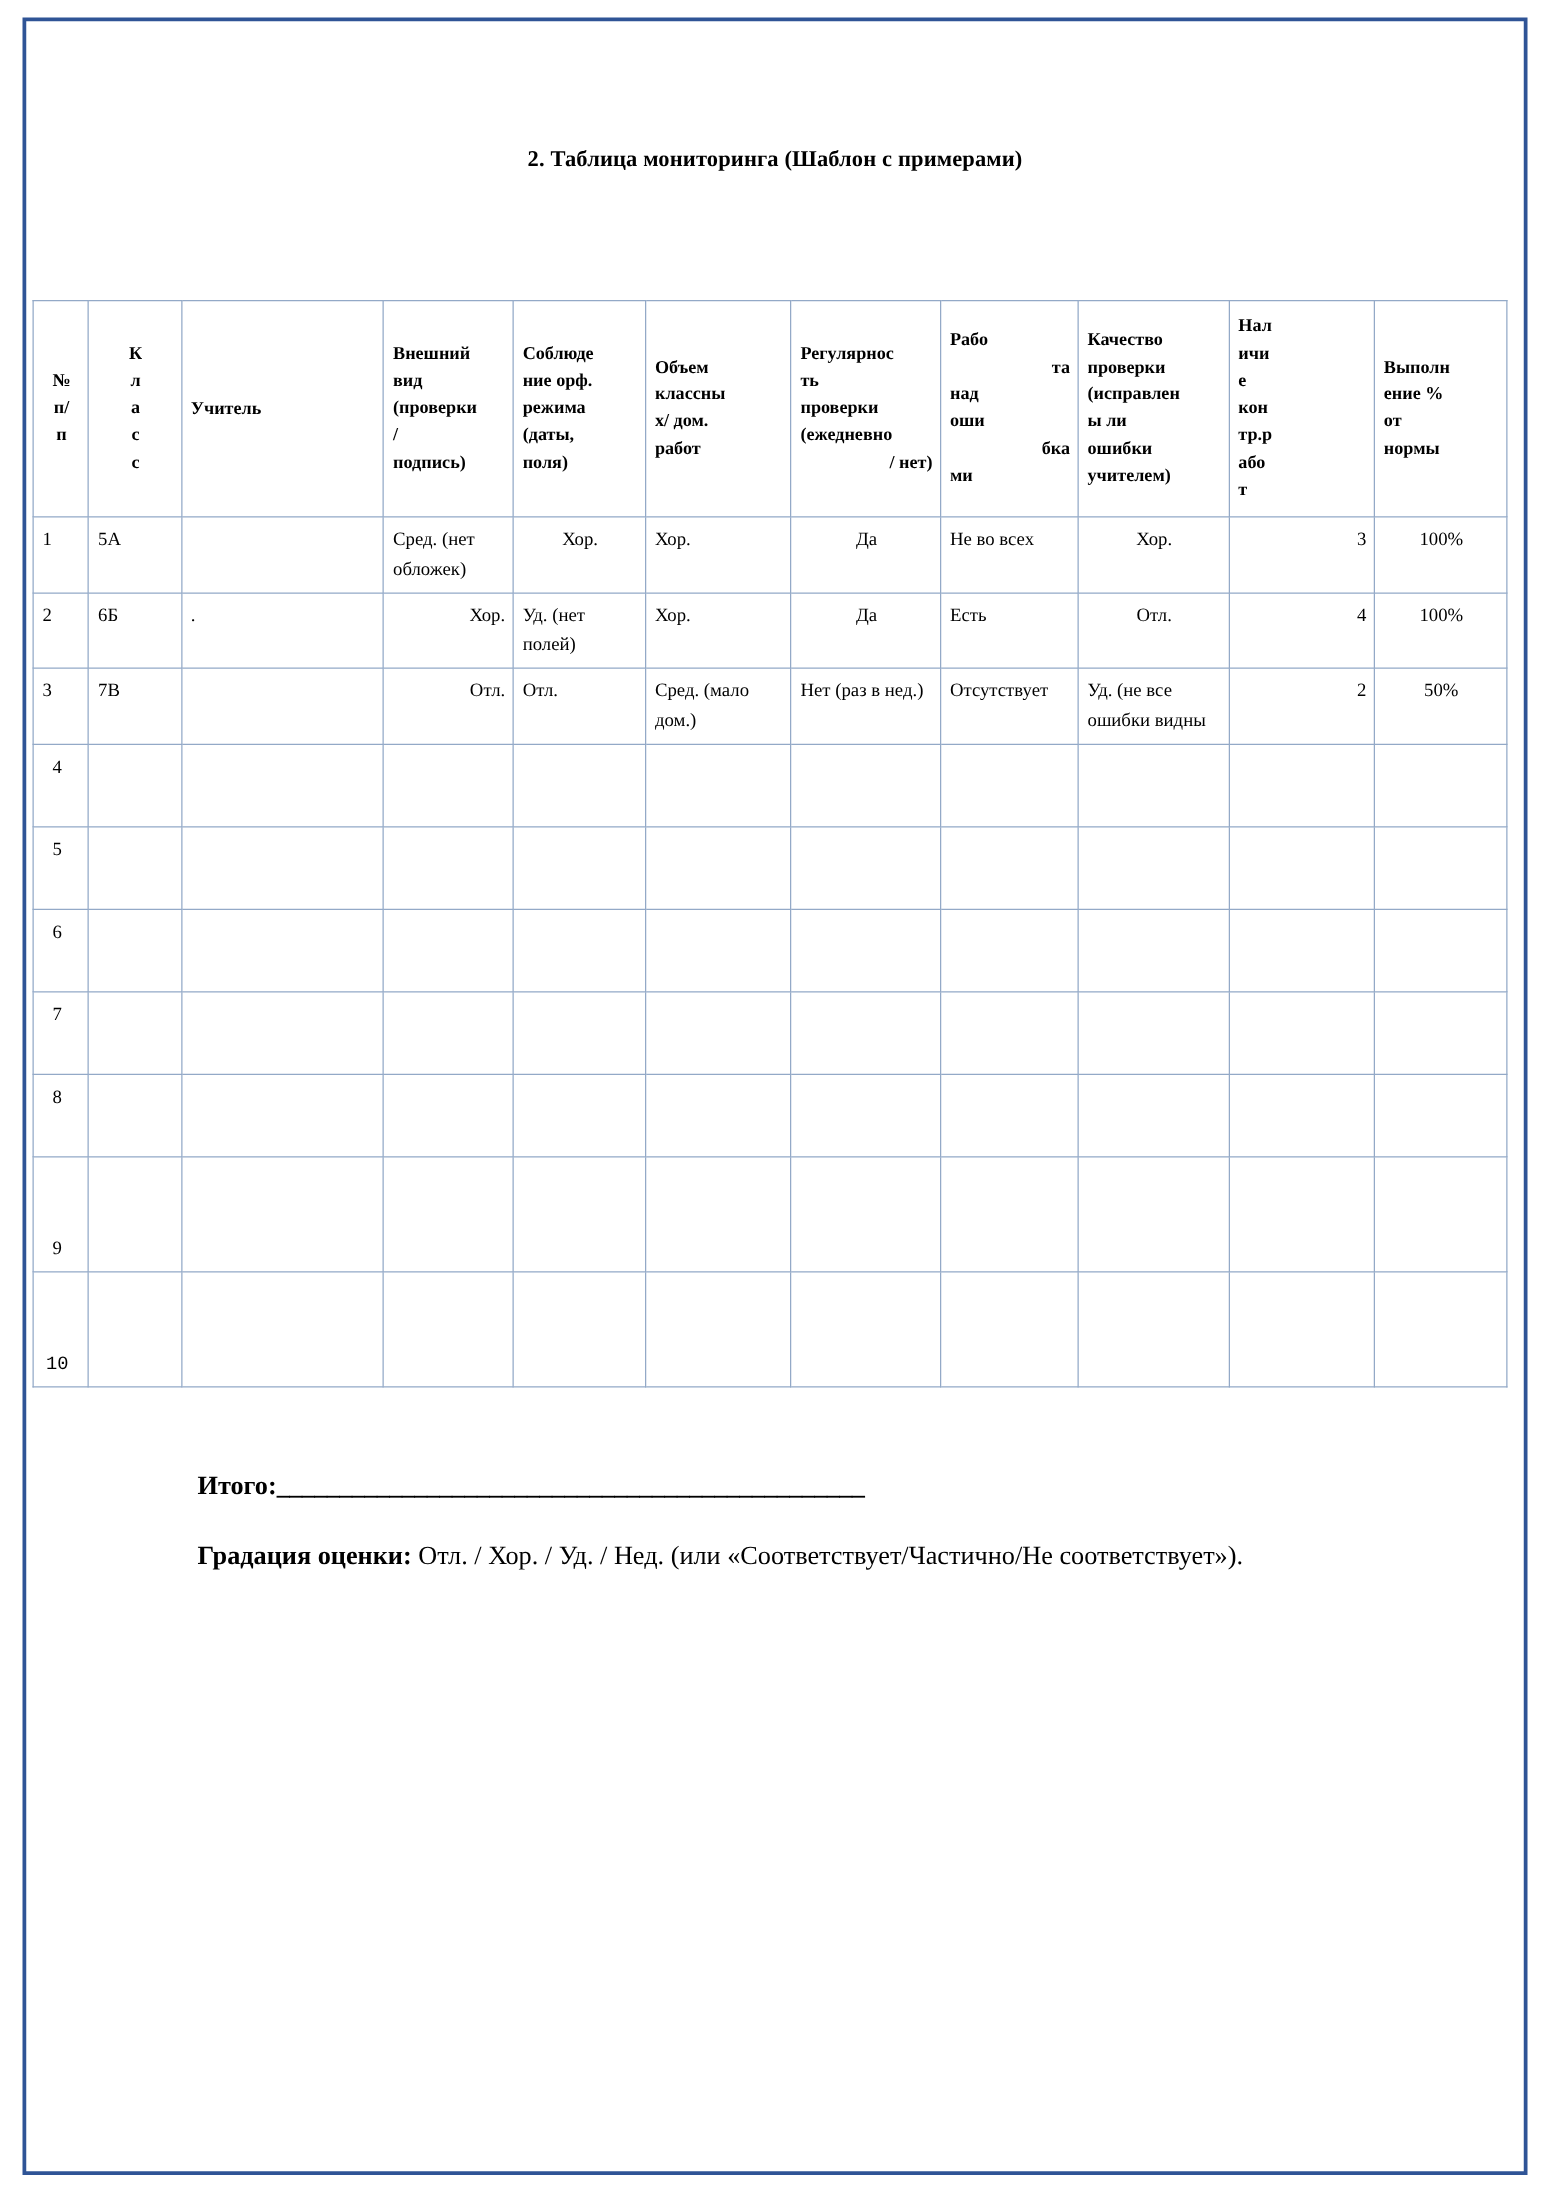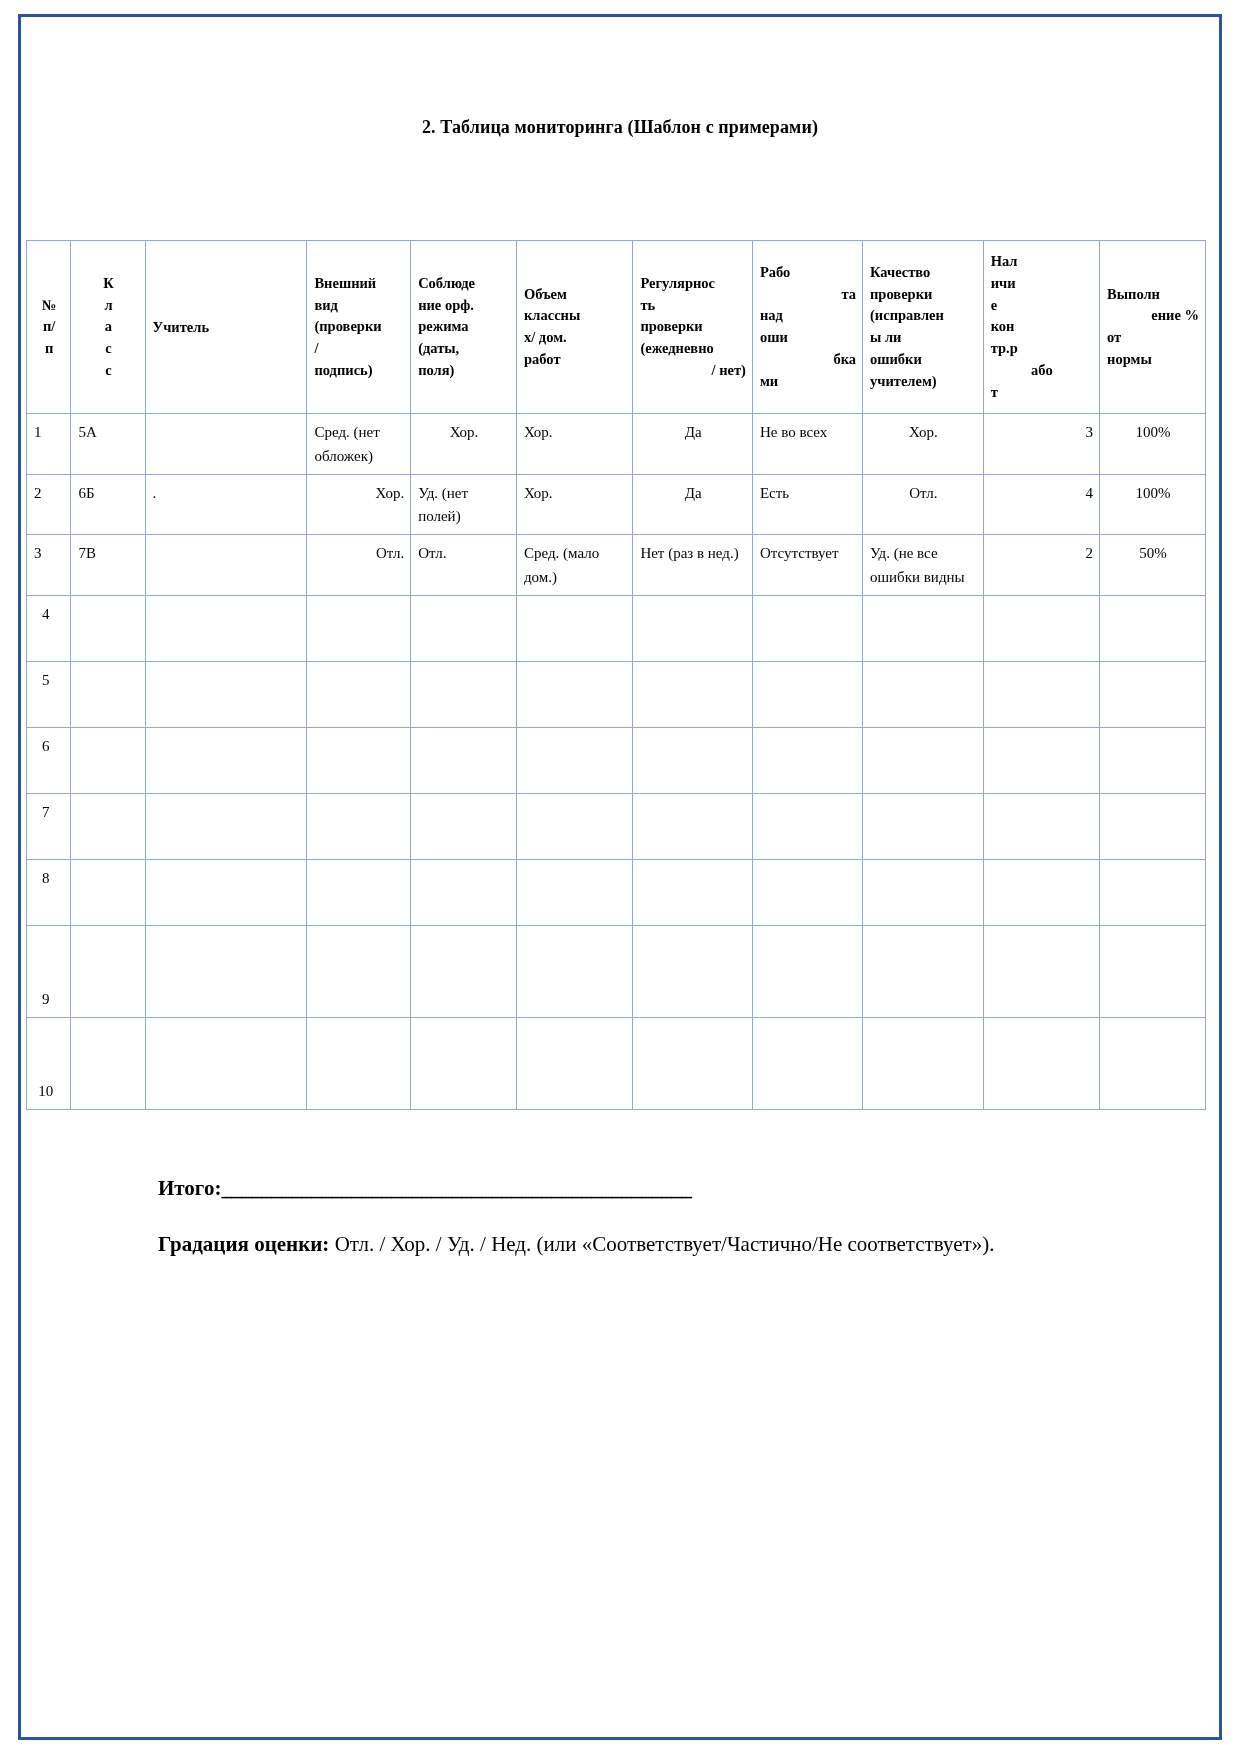--- a/index.html
+++ b/index.html
@@ -208,26 +208,26 @@
             <span class="hdr-stack" style="text-align:left">ы ли</span>
             <span class="hdr-stack" style="text-align:left">ошибки</span>
             <span class="hdr-stack" style="text-align:left">учителем)</span>
           </th>
           <th class="c-cnt">
             <span class="hdr-stack" style="text-align:left">Нал</span>
             <span class="hdr-stack" style="text-align:left">ичи</span>
             <span class="hdr-stack" style="text-align:left">е</span>
             <span class="hdr-stack" style="text-align:left">кон</span>
             <span class="hdr-stack" style="text-align:left">тр.р</span>
-            <span class="hdr-stack" style="text-align:center">або</span>
+            <span class="hdr-stack" style="text-align:left">або</span>
             <span class="hdr-stack" style="text-align:left">т</span>
           </th>
           <th class="c-perc">
             <span class="hdr-stack" style="text-align:left">Выполн</span>
-            <span class="hdr-stack" style="text-align:right">ение %</span>
+            <span class="hdr-stack" style="text-align:left">ение %</span>
             <span class="hdr-stack" style="text-align:left">от</span>
             <span class="hdr-stack" style="text-align:left">нормы</span>
           </th>
         </tr>
       </thead>
       <tbody>
 
         <tr class="data-row">
           <td class="num">1</td>
           <td class="cls">5А</td>
@@ -348,21 +348,21 @@
           <td></td>
           <td></td>
           <td></td>
           <td></td>
           <td></td>
           <td></td>
           <td></td>
         </tr>
 
         <tr class="empty-row-tall">
-          <td class="num center" style="vertical-align: bottom;">10</td>
+          <td class="num center" style="vertical-align: bottom; font-family: Liberation Mono, monospace;">10</td>
           <td></td>
           <td></td>
           <td></td>
           <td></td>
           <td></td>
           <td></td>
           <td></td>
           <td></td>
           <td></td>
           <td></td>

